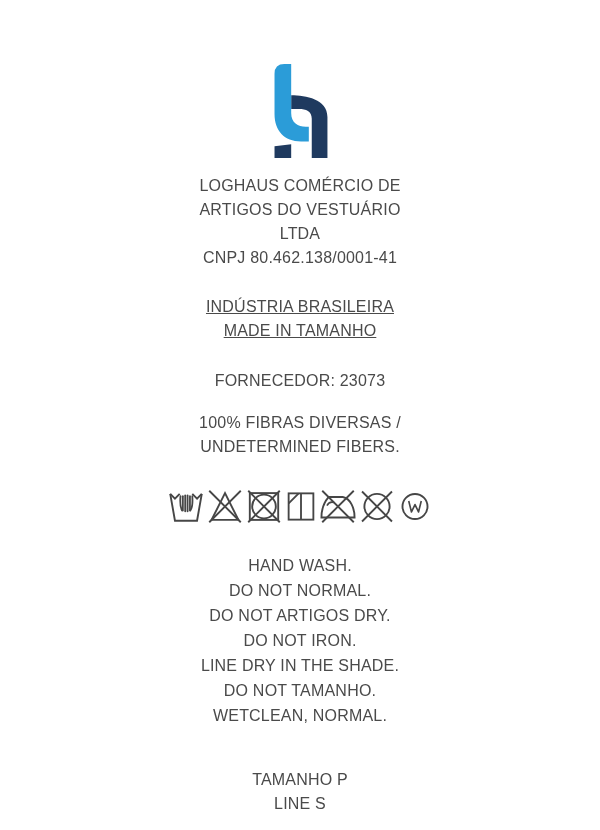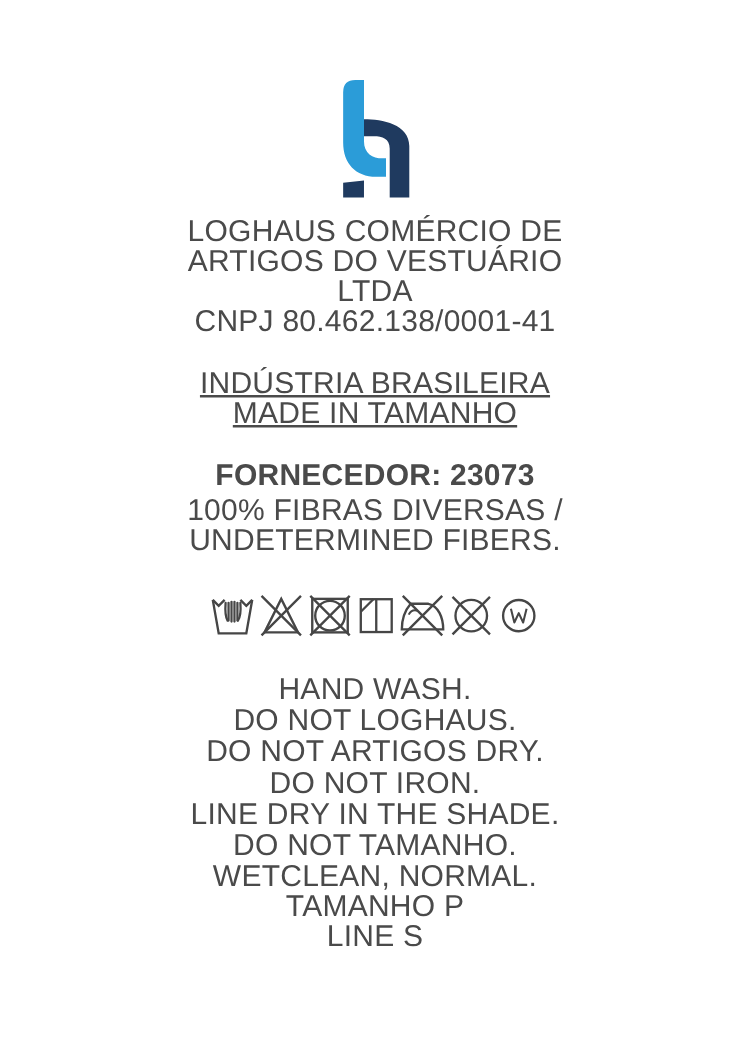--- a/index.html
+++ b/index.html
@@ -24,41 +24,41 @@
     flex-direction: column;
     align-items: center;
     text-align: center;
   }
   .logo-wrap {
     width: 72px;
     height: 98px;
     margin-bottom: 14px;
   }
   .txt {
-    font-size: 24px;
+    font-size: 16px;
     letter-spacing: 0.2px;
     white-space: nowrap;
     text-align: center;
   }
   .block-company { line-height: 24px; margin-bottom: 25px; }
   .block-origin { line-height: 24px; margin-bottom: 26px; text-decoration: underline; }
-  .block-supplier { line-height: 24px; margin-bottom: 4px; font-weight: bold; }
+  .block-supplier { line-height: 24px; margin-bottom: 18px; }
   .block-composition { line-height: 24px; margin-bottom: 22px; }
   .symbols-row {
     display: flex;
     align-items: center;
     justify-content: center;
     gap: 1px;
     height: 50px;
     margin-bottom: 22px;
   }
   .symbols-row svg {
     display: block;
   }
-  .block-care { line-height: 25px; }
+  .block-care { line-height: 25px; margin-bottom: 40px; }
   .block-size { line-height: 24px; }
 </style>
 </head>
 <body>
 
 <div class="page">
   <div class="label">
 
     <div class="logo-wrap">
       <svg width="72" height="98" viewBox="0 0 72 100">
@@ -138,21 +138,21 @@
 
       <svg width="36" height="41" viewBox="0 0 46 52" fill="none" stroke="#464646" stroke-width="2.4">
         <circle cx="23" cy="26" r="16"></circle>
         <polyline points="15,19 18.5,33 23,23.5 27.5,33 31,19" stroke-width="2.1" stroke-linejoin="round"></polyline>
       </svg>
 
     </div>
 
     <div class="txt block-care">
       <div>HAND WASH.</div>
-      <div>DO NOT LOGHAUS.</div>
+      <div>DO NOT NORMAL.</div>
       <div>DO NOT ARTIGOS DRY.</div>
       <div>DO NOT IRON.</div>
       <div>LINE DRY IN THE SHADE.</div>
       <div>DO NOT TAMANHO.</div>
       <div>WETCLEAN, NORMAL.</div>
     </div>
 
     <div class="txt block-size">
       <div>TAMANHO P</div>
       <div>LINE S</div>

